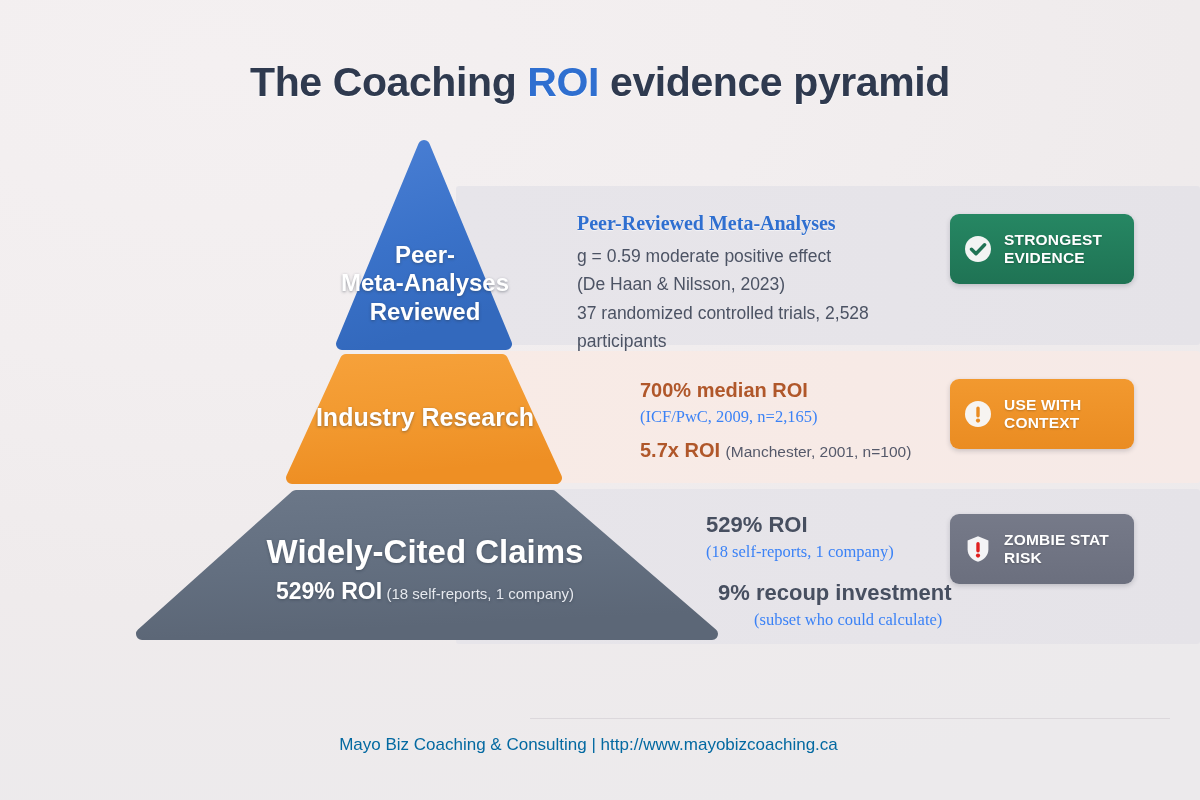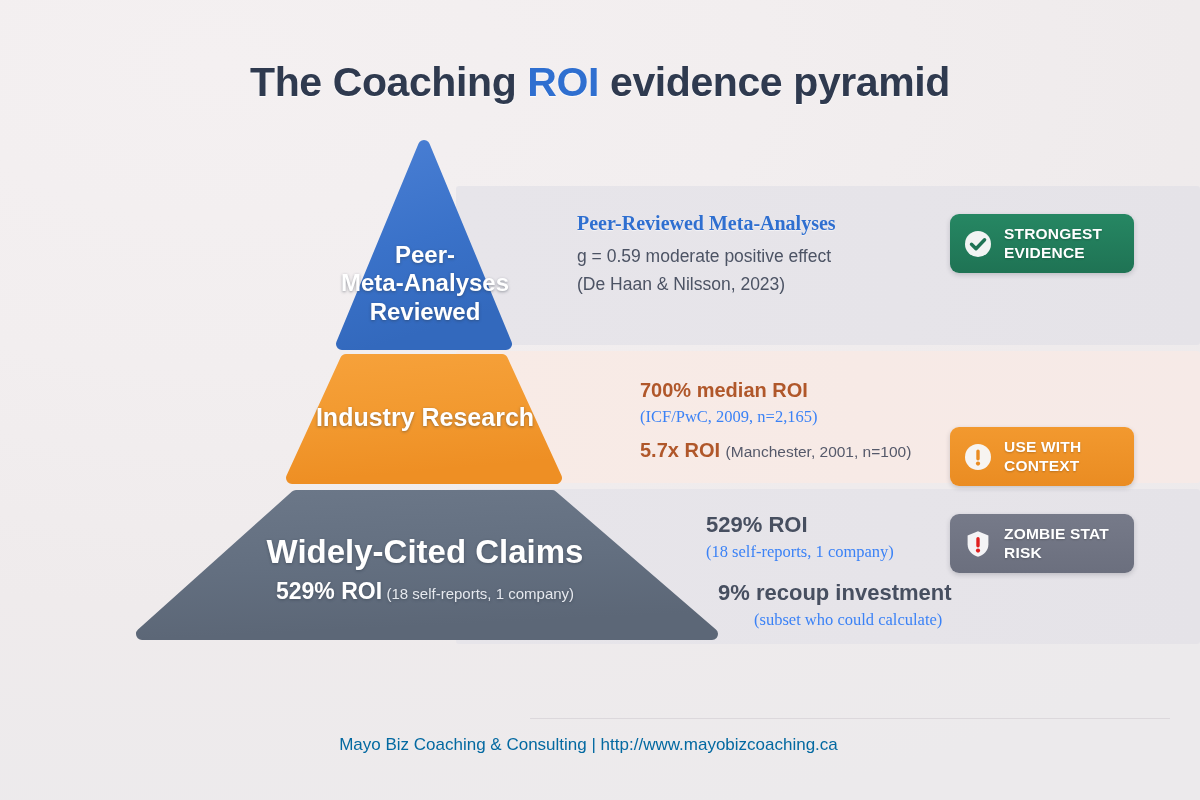--- a/index.html
+++ b/index.html
@@ -132,38 +132,38 @@
   .inline-note { font-size: 15.5px; font-weight: normal; color: #55596a; }
 
   .indent-1 { padding-left: 12px; }
   .indent-2 { padding-left: 48px; }
 
   
   .badge {
     position: absolute;
     left: 950px;
     width: 184px;
-    height: 59px;
+    height: 70px;
     border-radius: 9px;
     display: flex;
     align-items: center;
     gap: 10px;
     padding: 0 12px;
     box-shadow: 0 2px 5px rgba(50,55,70,0.22);
   }
   .badge-text {
     color: #ffffff;
     font-size: 15.5px;
     font-weight: bold;
     line-height: 1.18;
     letter-spacing: 0.2px;
     text-shadow: 0 1px 2px rgba(0,0,0,0.22);
   }
   #badge-tier-1 { top: 214px; background: linear-gradient(180deg, #268763 0%, #1f7354 100%); }
-  #badge-tier-2 { top: 379px; background: linear-gradient(180deg, #f2992f 0%, #ea8c22 100%); margin-top: 48px; }
+  #badge-tier-2 { top: 379px; background: linear-gradient(180deg, #f2992f 0%, #ea8c22 100%); }
   #badge-tier-3 { top: 514px; background: linear-gradient(180deg, #767a89 0%, #6b6f7e 100%); }
 
   .badge-icon { flex: 0 0 auto; width: 32px; height: 32px; display:block; }
 
   
   #footer-divider {
     position: absolute;
     left: 530px; top: 718px; width: 640px; height: 1px;
     background: #dcd8dc;
   }
@@ -222,20 +222,21 @@
 
 <div class="tier-label" id="tier-3-label">Widely-Cited Claims</div>
 <div id="tier-3-stat"><span class="big">529% ROI</span>
   <span class="small">(18 self-reports, 1 company)</span>
 </div>
 
 <div class="detail" id="detail-tier-1">
   <div class="detail-heading">Peer-Reviewed Meta-Analyses</div>
   <div class="detail-line">g = 0.59 moderate positive effect</div>
   <div class="detail-line">(De Haan &amp; Nilsson, 2023)</div>
+  <div class="detail-line">37 randomized controlled trials, 2,528 participants</div>
 </div>
 
 <div class="badge" id="badge-tier-1">
   <svg class="badge-icon" viewBox="0 0 32 32">
     <circle cx="16" cy="16" r="13" fill="#f2f4f3"></circle>
     <path d="M 9.5 16.2 L 14 20.7 L 22.6 11.8" fill="none" stroke="#1f7354" stroke-width="3.4" stroke-linecap="round" stroke-linejoin="round"></path>
   </svg>
   <div class="badge-text">
     <div>STRONGEST</div>
     <div>EVIDENCE</div>

